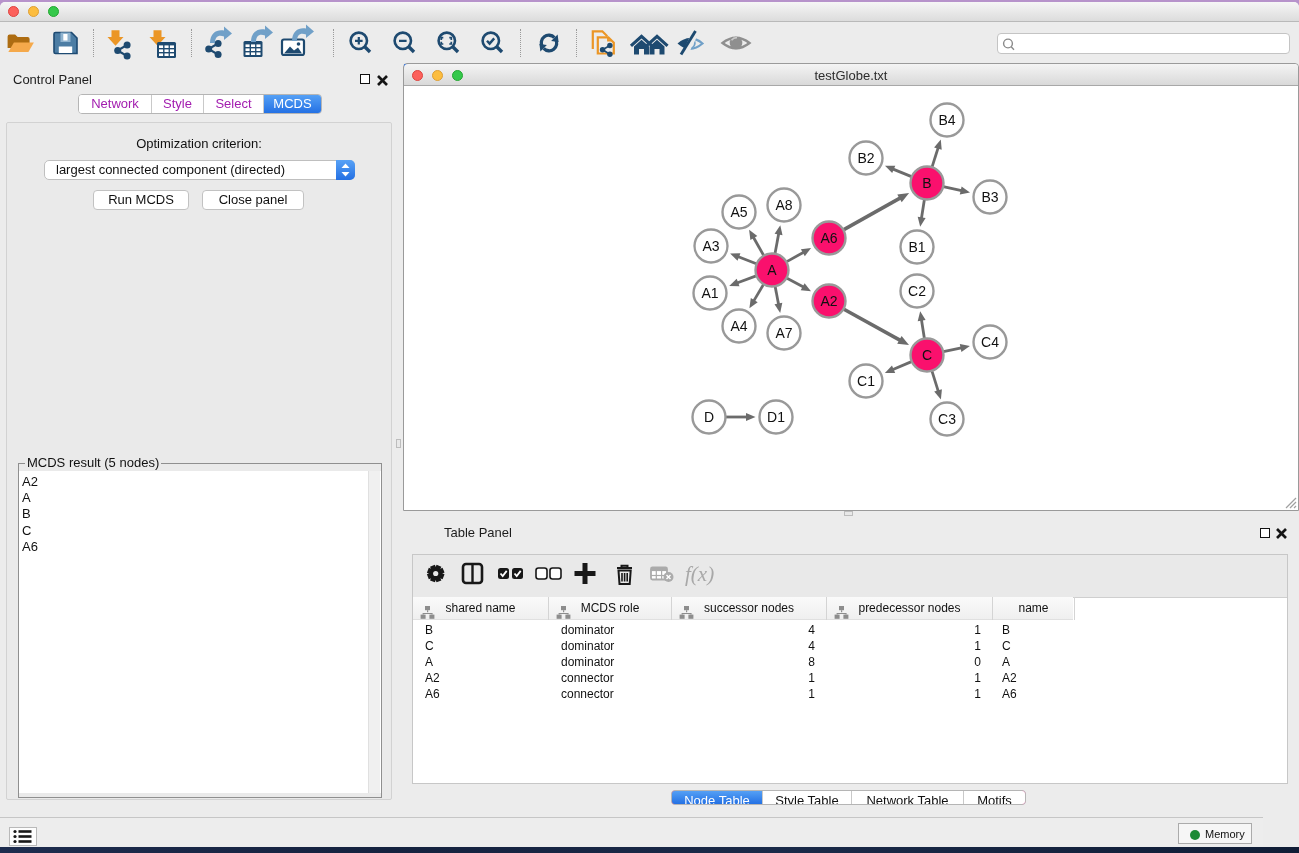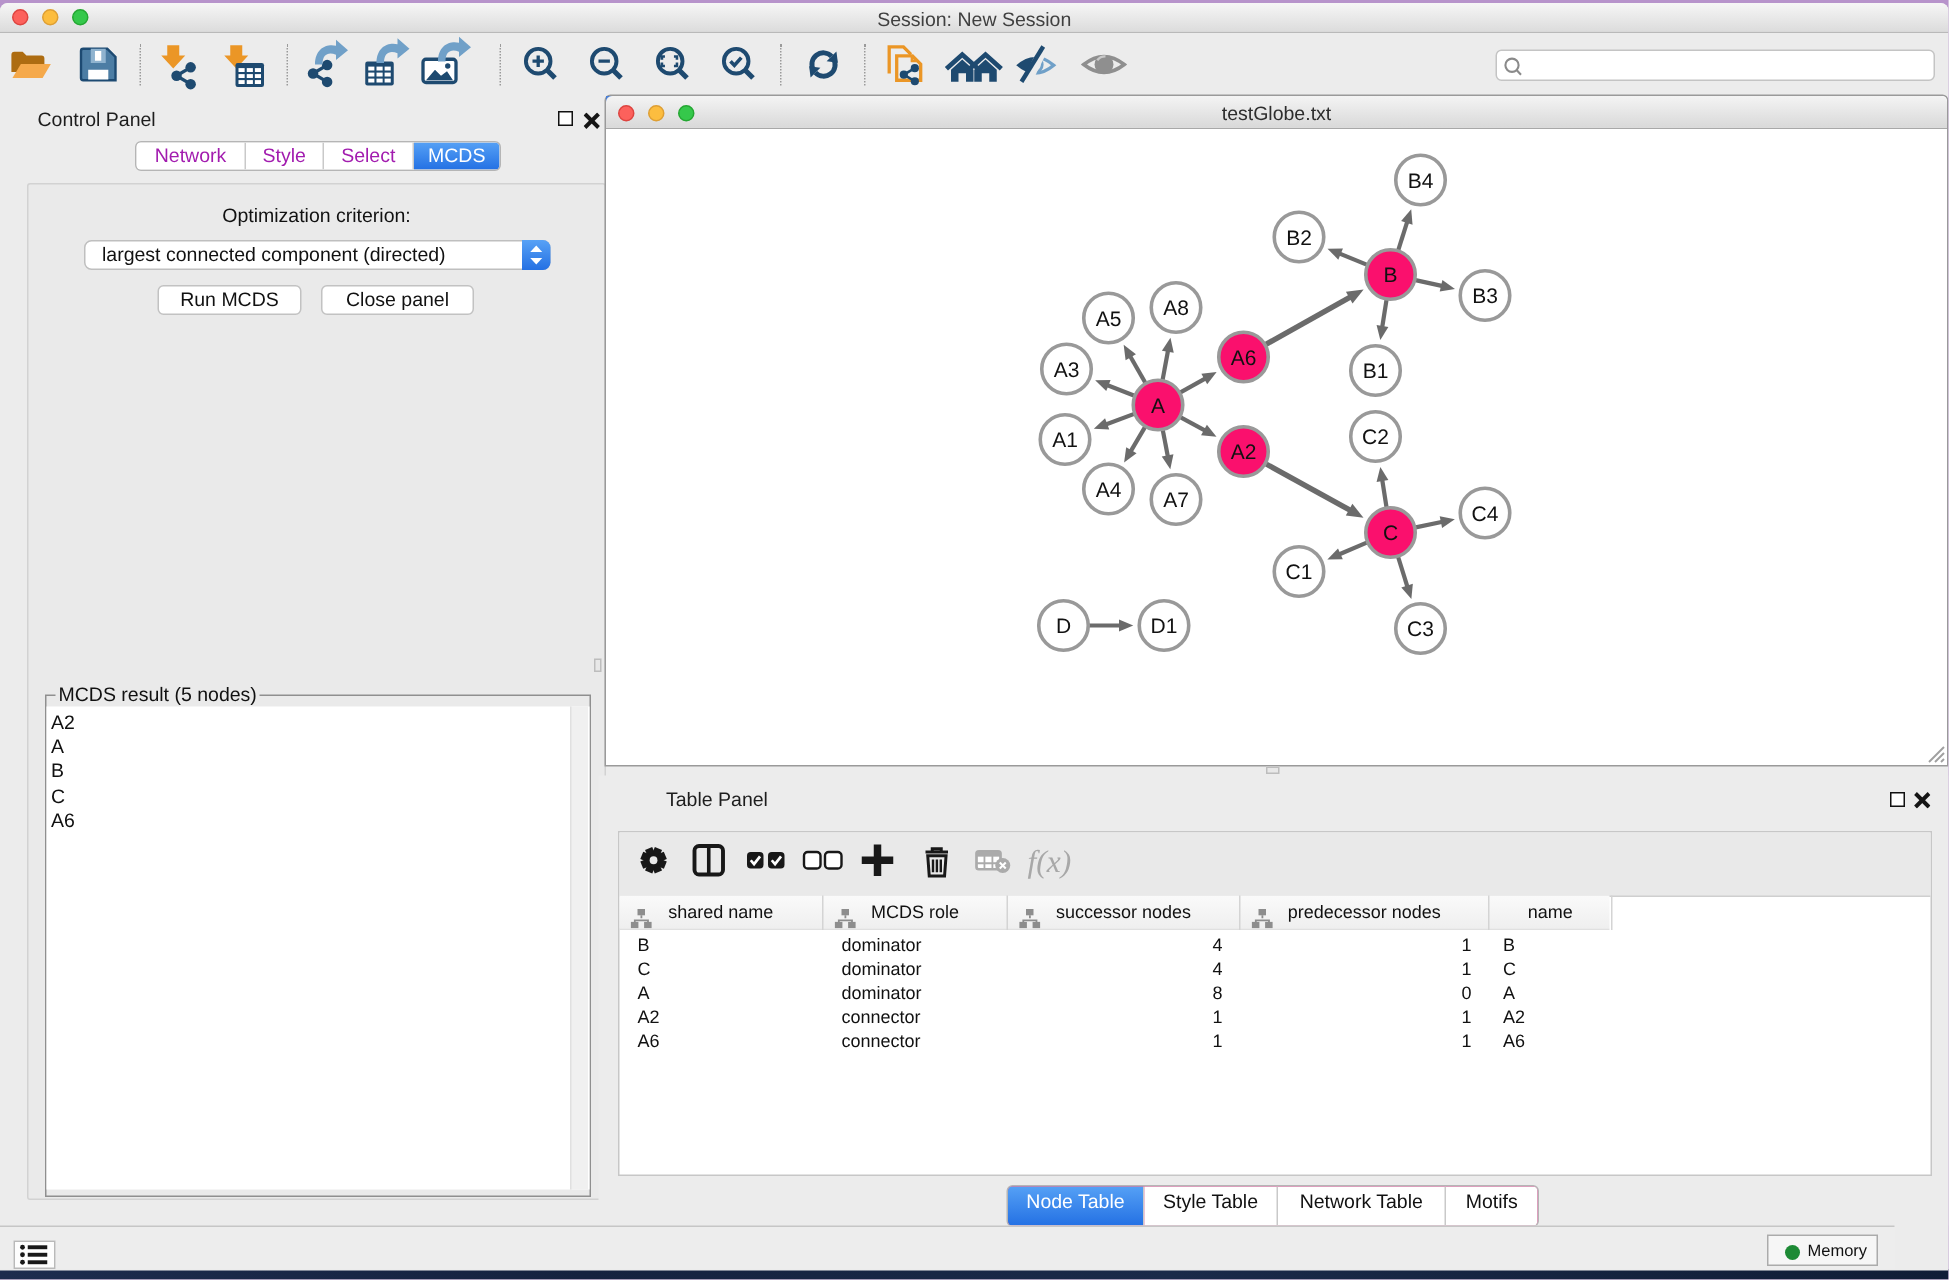--- a/index.html
+++ b/index.html
@@ -19,21 +19,21 @@
 .tl.red { left:7.5px; background:#fc615c; border:1px solid #dd4440; }
 .tl.yel { left:27.5px; background:#fcbd3f; border:1px solid #de9f34; }
 .tl.grn { left:47.5px; background:#35c84b; border:1px solid #24a732; }
 
 #toolbar { position:absolute; left:0; top:20px; width:1299px; height:42px; background:#ececec; }
 #toolbar svg { position:absolute; top:0; left:0; }
 .tsep { position:absolute; top:7px; height:28px; width:0; border-left:1px dotted #9a9a9a; }
 #searchbox { position:absolute; left:997px; top:11px; width:293px; height:21px;
   background:#fff; border:1px solid #c4c4c4; border-radius:4px; }
 
-#cpanel { position:absolute; left:0; top:61px; width:399px; height:755px; background:#ececec;margin-left:12px; }
+#cpanel { position:absolute; left:0; top:61px; width:399px; height:755px; background:#ececec; }
 #cpanel .phead { position:absolute; left:13px; top:9px; font-size:13px; color:#1d1d1d; }
 .sqicon { position:absolute; top:11px; width:10px; height:10px; border:1.5px solid #111; background:#fff; }
 #tabs { position:absolute; left:78px; top:31px; height:20px; display:flex;
   border:1px solid #b5b5b5; border-radius:4px; overflow:hidden; background:#fff; }
 #tabs .tab { font-size:13px; color:#a21caf; text-align:center; line-height:18px;
   border-right:1px solid #c9c9c9; background:#fff; }
 #tabs .tab:last-child { border-right:none; }
 #tabs .tab.sel { background:linear-gradient(#55a0f5,#2471e4); color:#fff; }
 #cbody { position:absolute; left:6px; top:59px; width:386px; height:678px;
   background:#eaeaea; border:1px solid #d2d2d2; border-radius:2px; }
@@ -74,21 +74,21 @@
 #tbox { position:absolute; left:13px; top:37px; width:876px; height:230px;
   border:1px solid #c7c7c7; background:#fff; }
 #ttoolbar { position:absolute; left:0; top:0; width:100%; height:43px; background:#e9e9e9;
   border-bottom:1px solid #cfcfcf; }
 #thead { position:absolute; left:0; top:42px; width:660px; height:23px;
   background:linear-gradient(#fafafa,#efefef); border-bottom:1px solid #e0e0e0;
   font-size:12px; color:#111; }
 #thead .hc { position:absolute; top:0; height:23px; border-right:1px solid #d4d4d4; text-align:center; line-height:23px; }
 .trow { position:absolute; font-size:12px; color:#111; height:16px; line-height:16px; }
 
-#btabs { position:absolute; left:272px; top:273px; height:28px; display:flex;
+#btabs { position:absolute; left:272px; top:273px; height:15px; display:flex;
   border:1px solid #b5b5b5; border-radius:4px; overflow:hidden; background:#ec4899; }
 #btabs .tab { font-size:13px; color:#111; text-align:center; line-height:20px; border-right:1px solid #c9c9c9; background:#fff; }
 #btabs .tab:last-child { border-right:none; }
 #btabs .tab.sel { background:linear-gradient(#55a0f5,#2471e4); color:#fff; }
 
 #statusbar { position:absolute; left:0; top:815px; width:1263px; height:29px;
   background:#ededed; border-top:1px solid #c6c6c6; }
 #listbtn { position:absolute; left:9px; top:9px; width:28px; height:19px; background:#fdfdfd;
   border:1px solid #b9b9b9; }
 #membtn { position:absolute; right:11px; top:5px; width:74px; height:21px; background:#f6f6f6;
@@ -97,21 +97,20 @@
 #membtn .txt { position:absolute; left:26px; top:4px; }
 </style>
 </head>
 <body>
 <div id="desktop-bottom"></div>
 <div id="appwin">
   <div id="titlebar">
     <div class="tl red"></div>
       <div class="tl yel"></div>
       <div class="tl grn"></div>
-    <div class="title">Session: New Session</div>
   </div>
   <div id="toolbar">
     <svg width="1299" height="42" viewBox="0 0 1299 42">
 <g>
 <path d="M7.6 26 V14.5 q0-2 2-2 h5.5 l2.5 2.5 h10 q2 0 2 2 V26 Z" fill="#ad6c11"></path>
 <path d="M8.3 30 L13.9 20.6 L33.9 20.6 L28.4 30 Z" fill="#f5a94b"></path>
 </g>
 <g>
 <path d="M55.5 10.5 h16 l5.5 5.5 v15.5 h-21.5 q-1.5 0 -1.5 -1.5 v-18 q0-1.5 1.5-1.5 Z" fill="#4c7da4" stroke="#1d4a72" stroke-width="1.6"></path>
 <rect x="60.5" y="10.5" width="10" height="9.5" fill="#8fb3cf"></rect>

